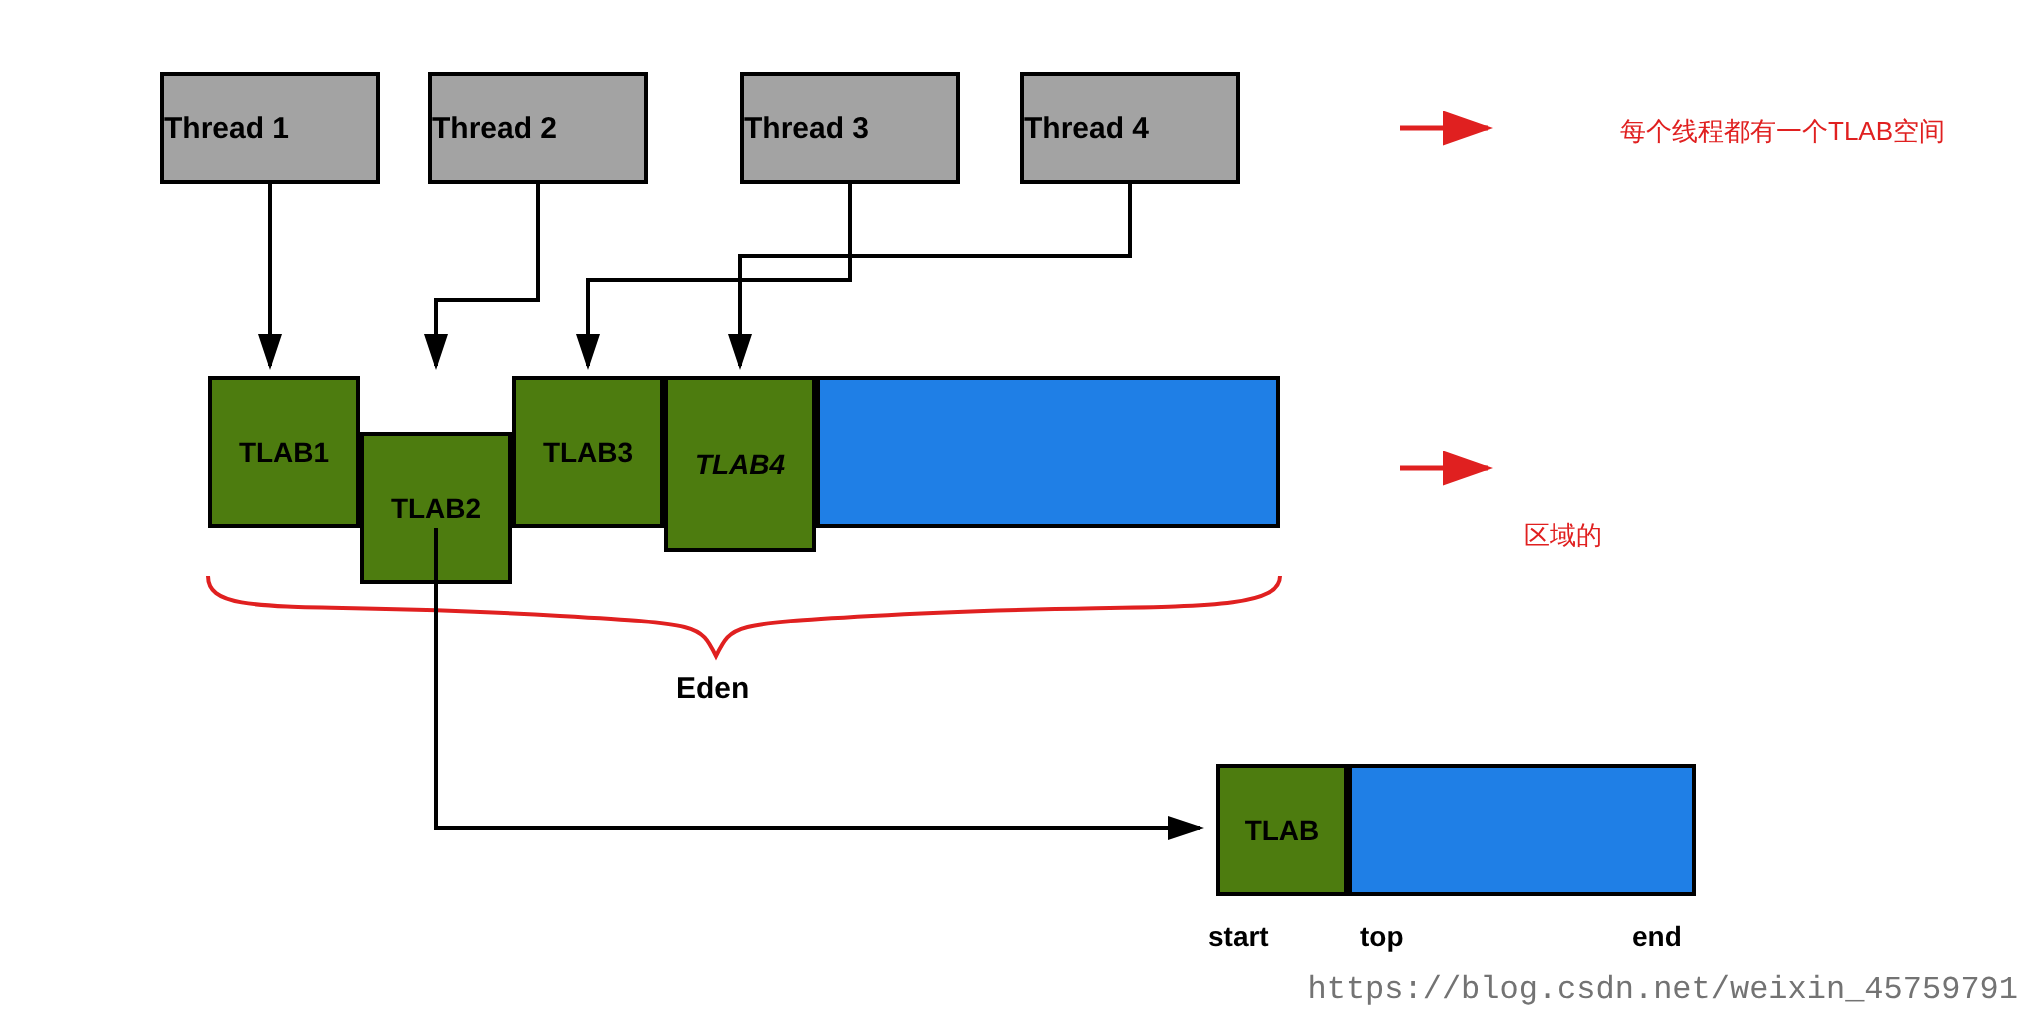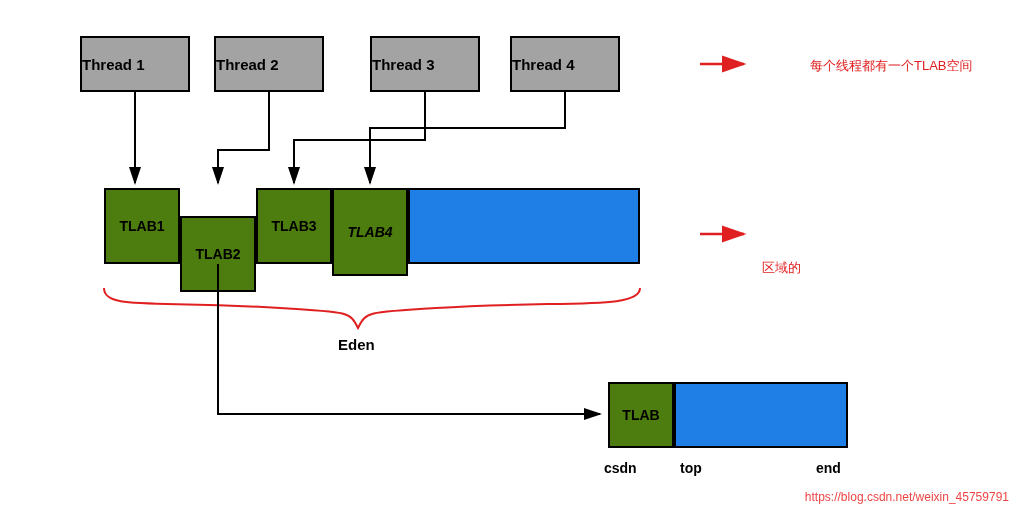--- a/index.html
+++ b/index.html
@@ -46,23 +46,23 @@
     }
     .label {
       position: absolute;
       font-weight: bold;
       font-size: 15px;
     }
     .watermark {
       position: absolute;
       right: 10px;
       bottom: 4px;
-      color: #ef4444;
-      font-size: 12px;
-      font-family: Liberation Sans, sans-serif;
+      color: #737373;
+      font-size: 16px;
+      font-family: Liberation Mono, monospace;
     }
     svg.overlay {
       position: absolute;
       left: 0;
       top: 0;
       pointer-events: none;
     }
   </style>
 </head>
 <body>
@@ -97,21 +97,21 @@
 <div class="label" style="left:338px; top:336px;">
   <span>Eden</span>
 </div>
 
 <div class="tlab-cell" style="left:608px; top:382px; width:66px; height:66px;">
   <span>TLAB</span>
 </div>
 <div class="blue-cell" style="left:674px; top:382px; width:174px; height:66px;"></div>
 
 <div class="label" style="left:604px; top:460px; font-size:14px;">
-  <span>csdn</span>
+  <span>start</span>
 </div>
 <div class="label" style="left:680px; top:460px; font-size:14px;">
   <span>top</span>
 </div>
 <div class="label" style="left:816px; top:460px; font-size:14px;">
   <span>end</span>
 </div>
 
 <div class="anno" style="left:762px; top:56px;margin-left:48px;">
   <span>每个线程都有一个TLAB空间</span>

